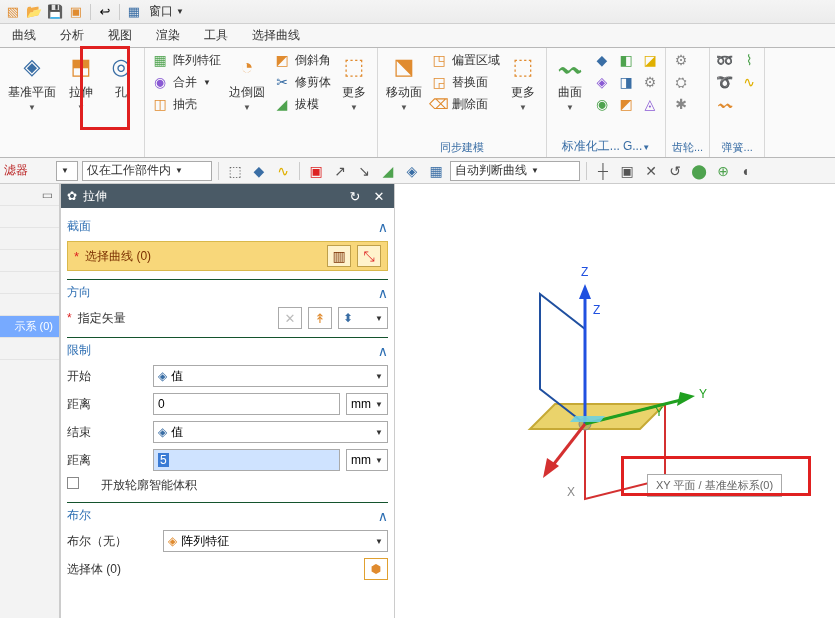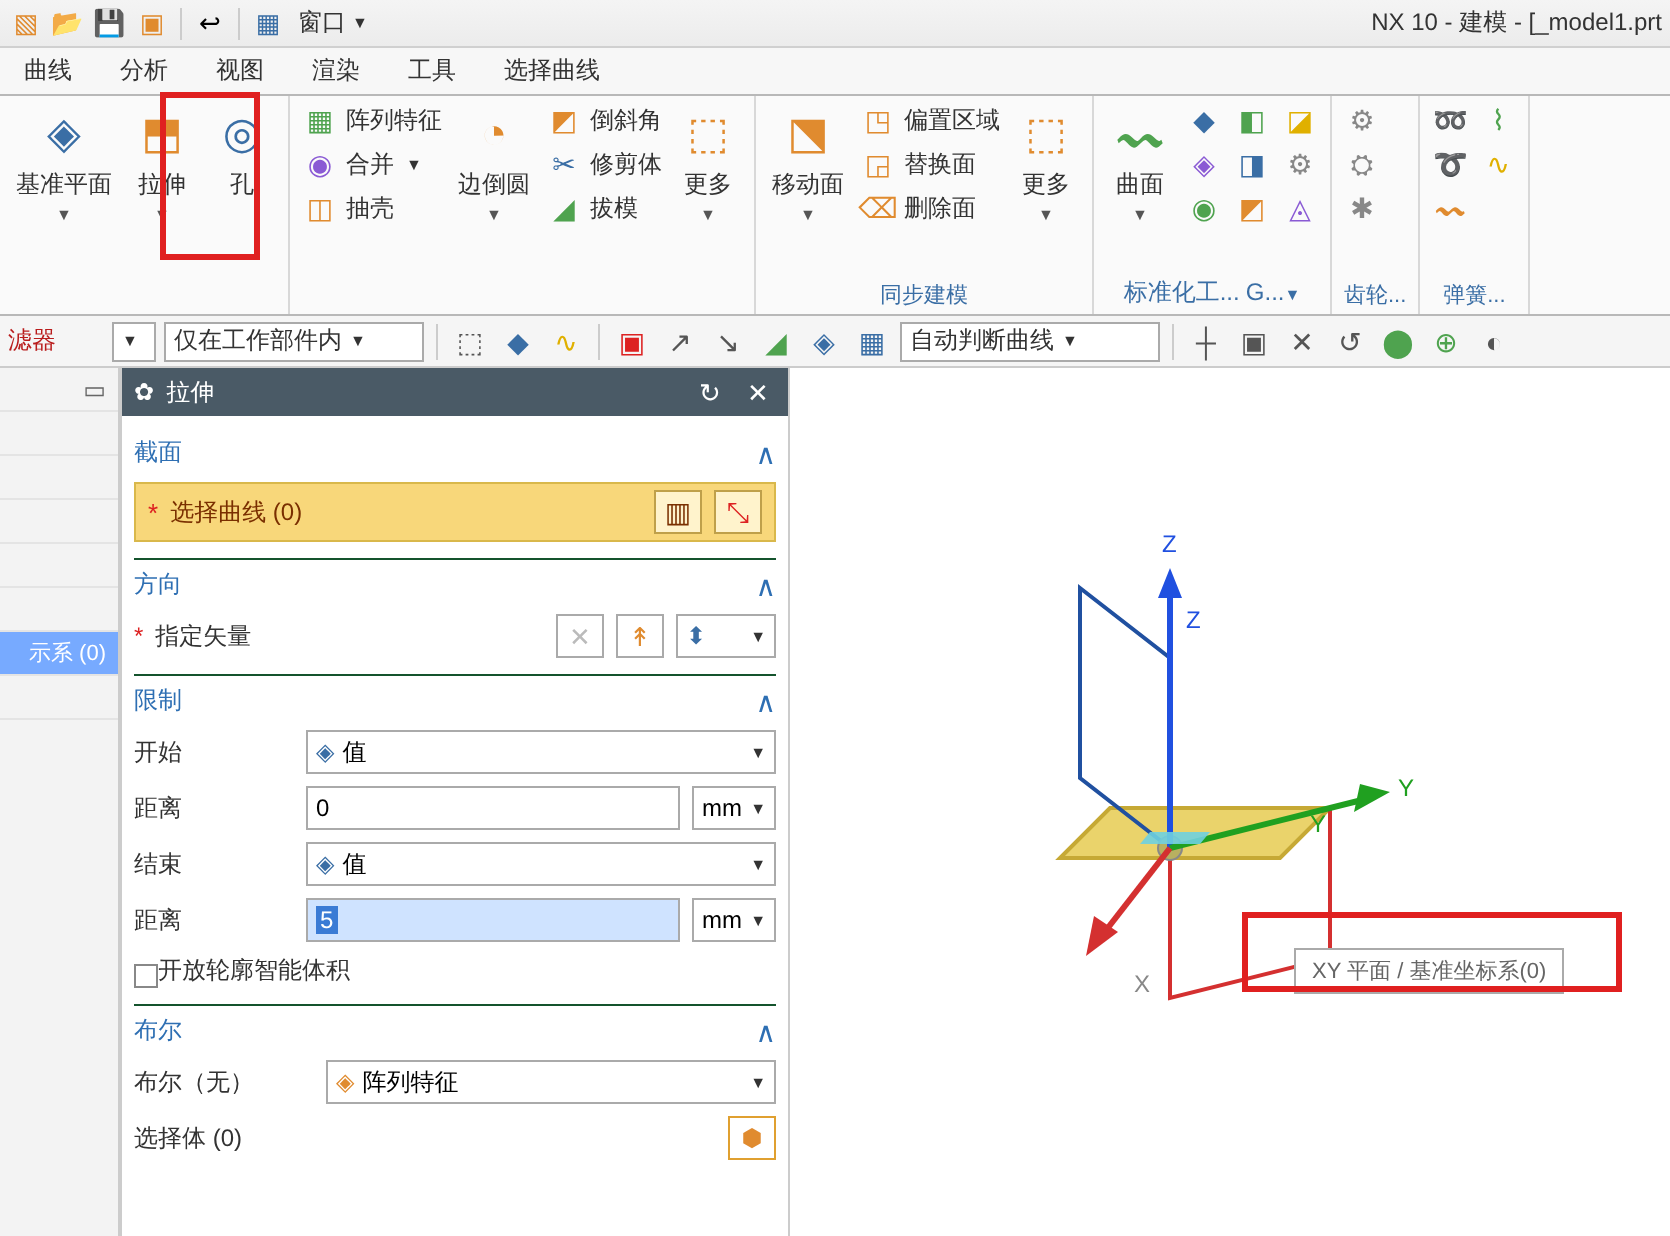--- a/index.html
+++ b/index.html
@@ -50,21 +50,21 @@
 .form-row { display: flex; align-items: center; gap: 6px; }
 .form-row .lbl { width: 80px; color: #333; }
 .form-row .star { color: #d22; }
 .form-row .spacer { flex: 1; }
 .dd-btn { height: 22px; border: 1px solid #aaa; background: #fff; display: flex; align-items: center; padding: 0 4px; gap: 4px; font-size: 11px; min-width: 50px; }
 .dd-btn.wide { flex: 1; }
 .dd-btn .arrow { font-size: 8px; color: #333; margin-left: auto; }
 .txtbox { height: 22px; border: 1px solid #aaa; background: #fff; padding: 0 4px; flex: 1; display: flex; align-items: center; font-size: 12px; }
 .txtbox.sel { background: #cfe3ff; }
 .icon-box { width: 24px; height: 22px; border: 1px solid #aaa; background: #fff; display: flex; align-items: center; justify-content: center; font-size: 13px; }
-.cb { display: flex; align-items: flex-end; gap: 0; color: #333;}
+.cb { display: flex; align-items: flex-start; gap: 22px; color: #333;}
 .viewport { flex: 1; background: #fff; position: relative; }
 svg.scene { position: absolute; inset: 0; width: 100%; height: 100%; }
 .tooltip-box { position: absolute; background: #fff; border: 1px solid #aaa; padding: 3px 8px; color: #666; font-size: 11px; }
 .blue-cube { color: #3a6ea5; }
 .orange-cube { color: #e08b2f; }
 .green-ico { color: #4fa34f; }
 .purple-ico { color: #8a5ad4; }
 .yellow-ico { color: #e0b000; }
 .gear-ico { color: #888; }
 </style>
@@ -80,21 +80,20 @@
     <div class="qat-sep"></div>
     <div class="qat-icon">↩</div>
     <div class="qat-sep"></div>
     <div class="qat-icon blue-cube">▦</div>
   </div>
   <div class="wnd-menu">
       <span>窗口</span>
       <span style="font-size:8px">▼</span>
     </div>
   <div class="spacer"></div>
-  <div class="title">NX 10 - 建模 - [_model1.prt</div>
 </div>
 
 <div class="menubar">
   <div class="mi">曲线</div>
   <div class="mi">分析</div>
   <div class="mi">视图</div>
   <div class="mi">渲染</div>
   <div class="mi">工具</div>
   <div class="mi">选择曲线</div>
 </div>

